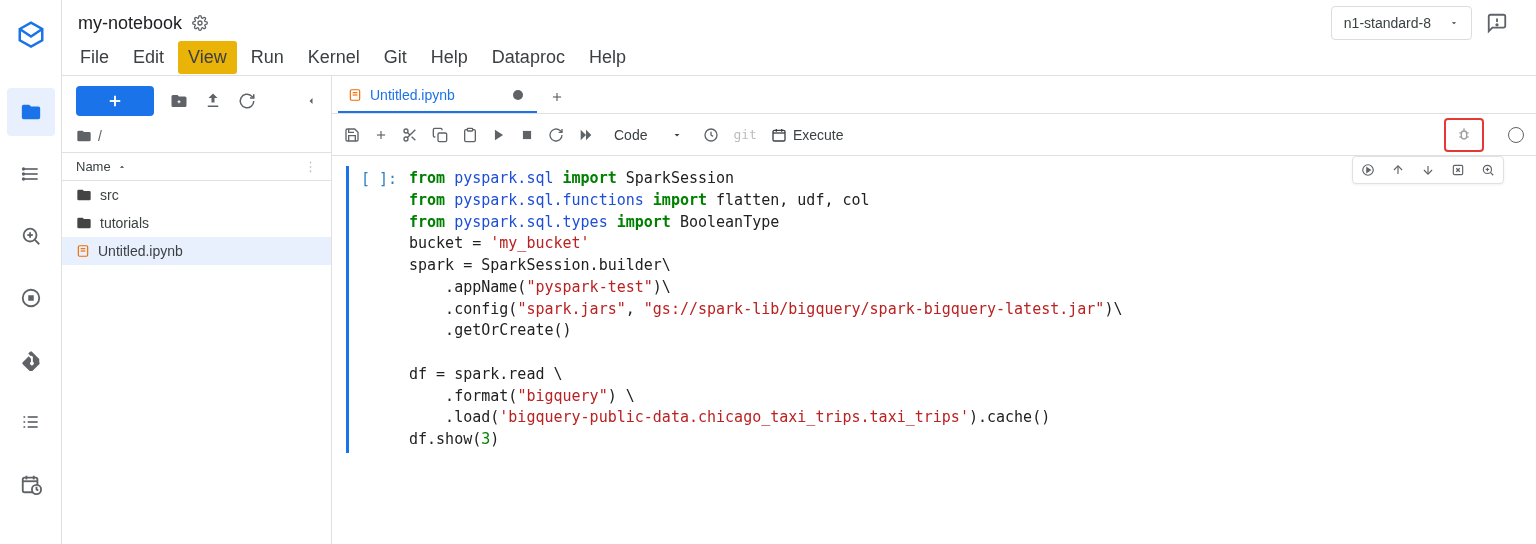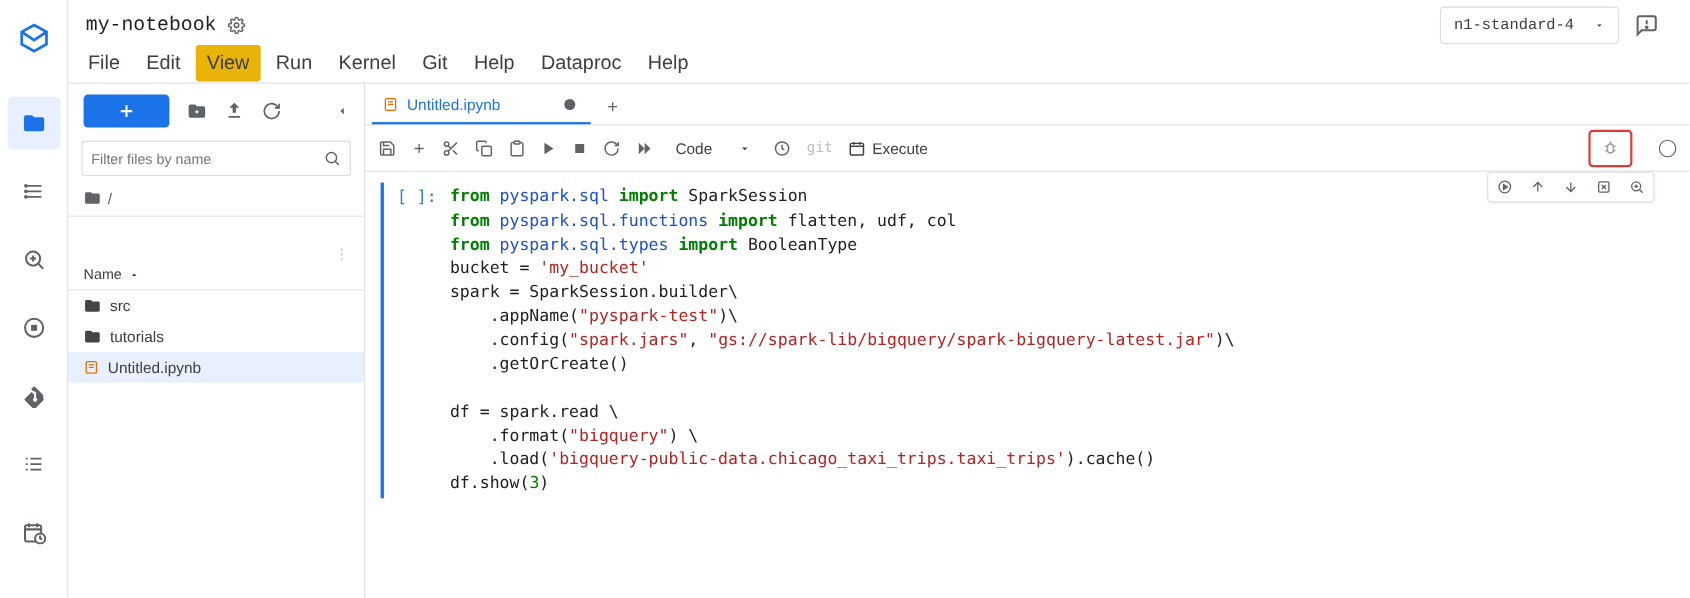--- a/index.html
+++ b/index.html
@@ -8,21 +8,21 @@
   .root { display:flex; flex-direction:row; height:544px; width:1536px;}
 
   
   .activity-bar { width:62px; background:#fff; border-right:1px solid #e0e0e0; display:flex; flex-direction:column; align-items:center; padding-top:10px;}
   .logo-box { width:48px; height:48px; display:flex; align-items:center; justify-content:center; margin-bottom:30px;}
   .act-item { width:48px; height:48px; display:flex; align-items:center; justify-content:center; border-radius:4px; margin-bottom:14px; color:#5f6368; cursor:pointer;}
   .act-item.active { background:#e8f0fe; color:#1a73e8; }
 
   
   .main-col { flex:1; display:flex; flex-direction:column; min-width:0;}
-  .header { height:40px; display:flex; align-items:center; padding:6px 16px 0 16px; justify-content:space-between;font-family:Liberation Mono, monospace;}
+  .header { height:40px; display:flex; align-items:center; padding:6px 16px 0 16px; justify-content:space-between;}
   .header-left { display:flex; align-items:center; gap:10px;}
   .title { font-size:18px; font-weight:500; color:#202124;}
   .gear { color:#5f6368; }
   .header-right { display:flex; align-items:center; gap:14px; padding-right:12px;}
   .machine-select { border:1px solid #dadce0; border-radius:4px; height:34px; padding:0 12px; display:flex; align-items:center; gap:18px; font-size:14px; color:#3c4043; cursor:pointer;}
   .feedback-icon { color:#5f6368; }
 
   .menubar { height:36px; display:flex; align-items:center; gap:4px; padding:0 8px; border-bottom:1px solid #e0e0e0;}
   .menu-item { padding:6px 10px; font-size:18px; color:#3c4043; border-radius:3px; cursor:pointer;}
   .menu-item.hover { background:#eab308; }
@@ -31,21 +31,21 @@
 
   
   .file-panel { width:270px; border-right:1px solid #e0e0e0; display:flex; flex-direction:column; padding:8px 0 0 0;}
   .fp-toolbar { display:flex; align-items:center; padding:2px 14px 8px 14px; gap:16px;}
   .new-btn { background:#1a73e8; color:#fff; width:78px; height:30px; border-radius:4px; display:flex; align-items:center; justify-content:center; cursor:pointer;}
   .fp-icon { color:#5f6368; cursor:pointer; }
   .filter-box { margin:4px 12px 8px 12px; border:1px solid #dadce0; border-radius:3px; height:32px; display:flex; align-items:center; padding:0 8px; gap:6px; color:#5f6368;}
   .filter-box input { border:none; outline:none; flex:1; font-size:13px; color:#3c4043; background:transparent;}
   .crumb { padding:4px 14px 8px 14px; display:flex; align-items:center; gap:6px; color:#5f6368; font-size:14px;}
   .list-head { display:flex; align-items:center; padding:6px 14px; border-top:1px solid #e0e0e0; border-bottom:1px solid #e0e0e0; font-size:13px; color:#3c4043; font-weight:500; justify-content:space-between;}
-  .list-head-left { display:flex; align-items:center; gap:6px;margin-top:39px;}
+  .list-head-left { display:flex; align-items:center; gap:6px;}
   .file-row { display:flex; align-items:center; gap:8px; padding:6px 14px; font-size:14px; color:#3c4043; cursor:pointer;}
   .file-row.selected { background:#e8f0fe;}
   .folder-dark { color:#444; }
   .nb-orange { color:#ef6c00; }
 
   
   .nb-area { flex:1; display:flex; flex-direction:column; min-width:0;}
   .tabs { height:38px; display:flex; align-items:flex-end; border-bottom:1px solid #e0e0e0; padding-left:6px;}
   .tab { display:flex; align-items:center; gap:8px; padding:8px 14px 8px 10px; font-size:14px; color:#1a73e8; border-bottom:2px solid #1a73e8; cursor:pointer;}
   .tab .dot { width:10px; height:10px; border-radius:50%; background:#5f6368; margin-left:50px;}
@@ -144,21 +144,21 @@
         <span class="title">my-notebook</span>
         <span class="gear">
           <svg width="16" height="16" viewBox="0 0 24 24" fill="none" stroke="currentColor" stroke-width="2">
               <circle cx="12" cy="12" r="3"></circle>
               <path d="M19.4 15a1.7 1.7 0 00.34 1.87l.06.06a2 2 0 11-2.83 2.83l-.06-.06a1.7 1.7 0 00-1.87-.34 1.7 1.7 0 00-1 1.55V21a2 2 0 11-4 0v-.09a1.7 1.7 0 00-1-1.55 1.7 1.7 0 00-1.87.34l-.06.06a2 2 0 11-2.83-2.83l.06-.06A1.7 1.7 0 005 15a1.7 1.7 0 00-1.55-1H3a2 2 0 110-4h.09A1.7 1.7 0 005 9a1.7 1.7 0 00-.34-1.87l-.06-.06A2 2 0 117.43 4.24l.06.06A1.7 1.7 0 009 5a1.7 1.7 0 001-1.55V3a2 2 0 114 0v.09c0 .67.39 1.27 1 1.55a1.7 1.7 0 001.87-.34l.06-.06a2 2 0 112.83 2.83l-.06.06A1.7 1.7 0 0019 9c.28.61.88 1 1.55 1H21a2 2 0 110 4h-.09a1.7 1.7 0 00-1.55 1z"></path>
             </svg>
         </span>
       </div>
       <div class="header-right">
         <div class="machine-select">
-          <span>n1-standard-4</span>
+          <span>n1-standard-8</span>
           <svg width="10" height="10" viewBox="0 0 24 24" fill="currentColor">
               <path d="M7 10l5 5 5-5z"></path>
             </svg>
         </div>
         <span class="feedback-icon">
           <svg width="22" height="22" viewBox="0 0 24 24" fill="none" stroke="currentColor" stroke-width="2">
               <path d="M21 15a2 2 0 01-2 2H7l-4 4V5a2 2 0 012-2h14a2 2 0 012 2z"></path>
               <line x1="12" y1="7" x2="12" y2="11"></line>
               <circle cx="12" cy="14" r="0.8" fill="currentColor"></circle>
             </svg>
@@ -204,27 +204,20 @@
                 <path d="M21 12a9 9 0 11-3-6.7L21 8"></path>
                 <path d="M21 3v5h-5"></path>
               </svg>
           </span>
           <span class="fp-icon" style="margin-left:auto;">
             <svg width="12" height="12" viewBox="0 0 24 24" fill="currentColor">
                 <path d="M15 6l-6 6 6 6z"></path>
               </svg>
           </span>
         </div>
-        <div class="filter-box">
-          <input placeholder="Filter files by name" style="">
-          <svg width="16" height="16" viewBox="0 0 24 24" fill="none" stroke="currentColor" stroke-width="2">
-              <circle cx="11" cy="11" r="7"></circle>
-              <line x1="21" y1="21" x2="16" y2="16"></line>
-            </svg>
-        </div>
         <div class="crumb">
           <svg width="16" height="16" viewBox="0 0 24 24" fill="currentColor">
               <path d="M10 4H4a2 2 0 00-2 2v12a2 2 0 002 2h16a2 2 0 002-2V8a2 2 0 00-2-2h-8l-2-2z"></path>
             </svg>
           <span>/</span>
         </div>
         <div class="list-head">
           <div class="list-head-left">
             <span>Name</span>
             <svg width="10" height="10" viewBox="0 0 24 24" fill="currentColor">

